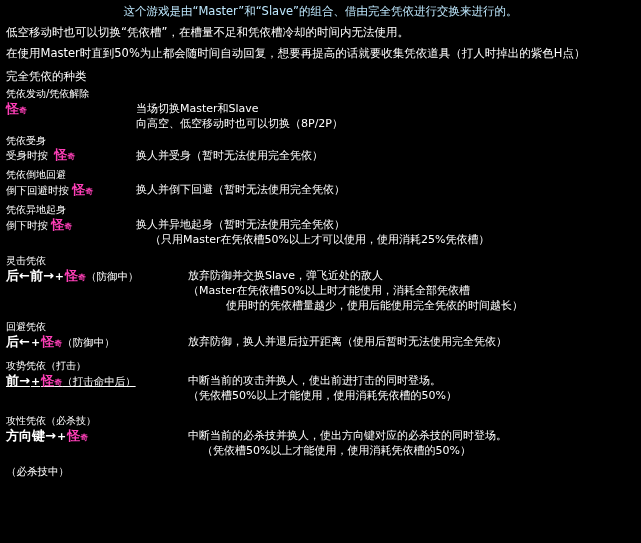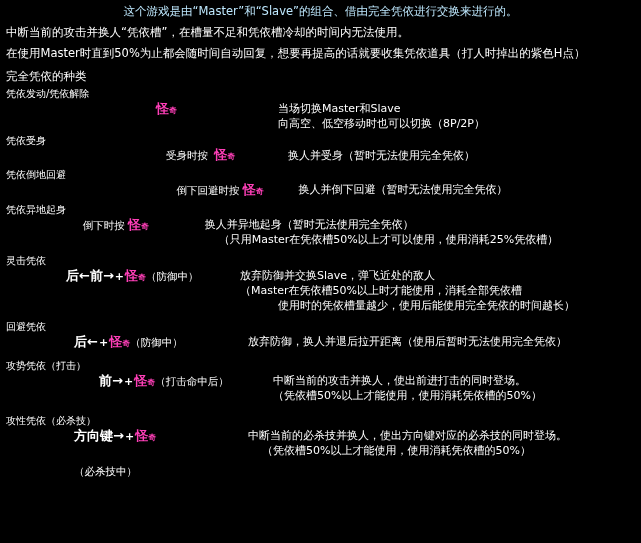--- a/index.html
+++ b/index.html
@@ -47,22 +47,21 @@
   }
   .entry .title {
     font-size: 10px;
     line-height: 15px;
     color: #ffffff;
     margin: 0;
   }
   .cmdrow {
     display: flex;
     align-items: flex-start;
-    gap: 4px;
-    justify-content: center;
+    gap: 12px;
   }
   .cmd {
     font-size: 13px;
     font-weight: bold;
     line-height: 16px;
     white-space: nowrap;
     flex: 0 0 auto;
   }
   .cmd .k {
     color: #ffffff;
@@ -109,21 +108,21 @@
     pointer-events: none;
   }
 </style>
 </head>
 <body>
 
 <div class="page">
 
   <div class="intro">
     <p class="accent">这个游戏是由“Master”和“Slave”的组合、借由完全凭依进行交换来进行的。</p>
-    <p>中断当前的攻击并换人“凭依槽”，在槽量不足和凭依槽冷却的时间内无法使用。</p>
+    <p>低空移动时也可以切换“凭依槽”，在槽量不足和凭依槽冷却的时间内无法使用。</p>
     <p>在使用Master时直到50%为止都会随时间自动回复，想要再提高的话就要收集凭依道具（打人时掉出的紫色H点）</p>
   </div>
 
   <div class="section-head">完全凭依的种类</div>
 
   <div class="entry">
     <p class="title">凭依发动/凭依解除</p>
     <div class="cmdrow">
       <div class="cmd" style="width:118px;">
         <span class="pink">怪</span><span class="sub">奇</span>
@@ -143,21 +142,21 @@
       </div>
       <div class="desc">
         <span class="line">换人并受身（暂时无法使用完全凭依）</span>
       </div>
     </div>
   </div>
 
   <div class="entry">
     <p class="title">凭依倒地回避</p>
     <div class="cmdrow">
-      <div class="cmd" style="width:118px;margin-left:43px;">
+      <div class="cmd" style="width:118px;">
         <span class="cond">倒下回避时按 </span><span class="pink">怪</span><span class="sub">奇</span>
       </div>
       <div class="desc">
         <span class="line">换人并倒下回避（暂时无法使用完全凭依）</span>
       </div>
     </div>
   </div>
 
   <div class="entry">
     <p class="title">凭依异地起身</p>
@@ -200,21 +199,21 @@
         <span class="line">放弃防御，换人并退后拉开距离（使用后暂时无法使用完全凭依）</span>
       </div>
     </div>
   </div>
 
   <div class="spacer"></div>
 
   <div class="entry">
     <p class="title indent-2">攻势凭依（打击）</p>
     <div class="cmdrow">
-      <div class="cmd" style="width:170px;">
+      <div class="cmd" style="width:170px;text-decoration:underline;">
         <span class="k">前→</span><span class="plus">+</span><span class="pink">怪</span><span class="sub">奇</span><span class="cond">（打击命中后）</span>
       </div>
       <div class="desc">
         <span class="line">中断当前的攻击并换人，使出前进打击的同时登场。</span>
         <span class="line">（凭依槽50%以上才能使用，使用消耗凭依槽的50%）</span>
       </div>
     </div>
   </div>
 
   <div class="spacer"></div>

